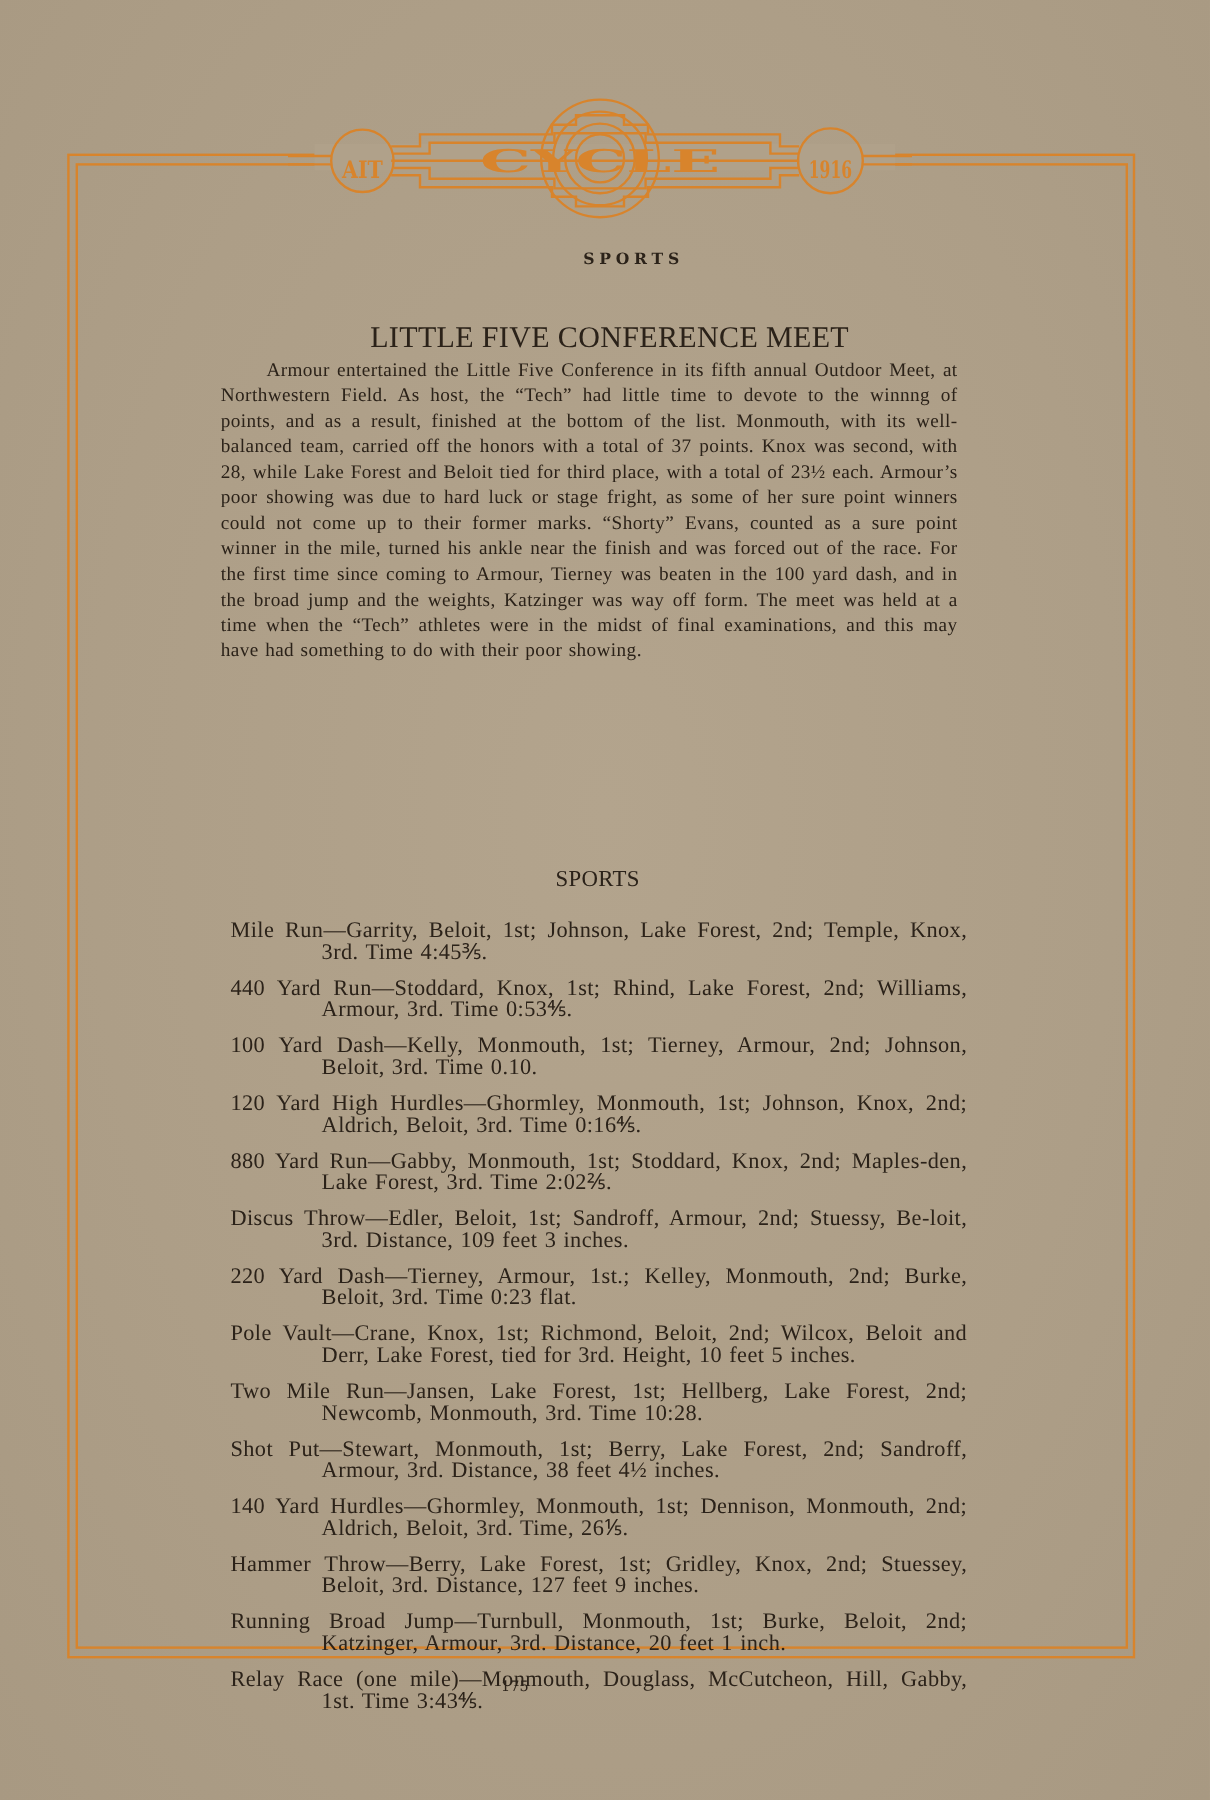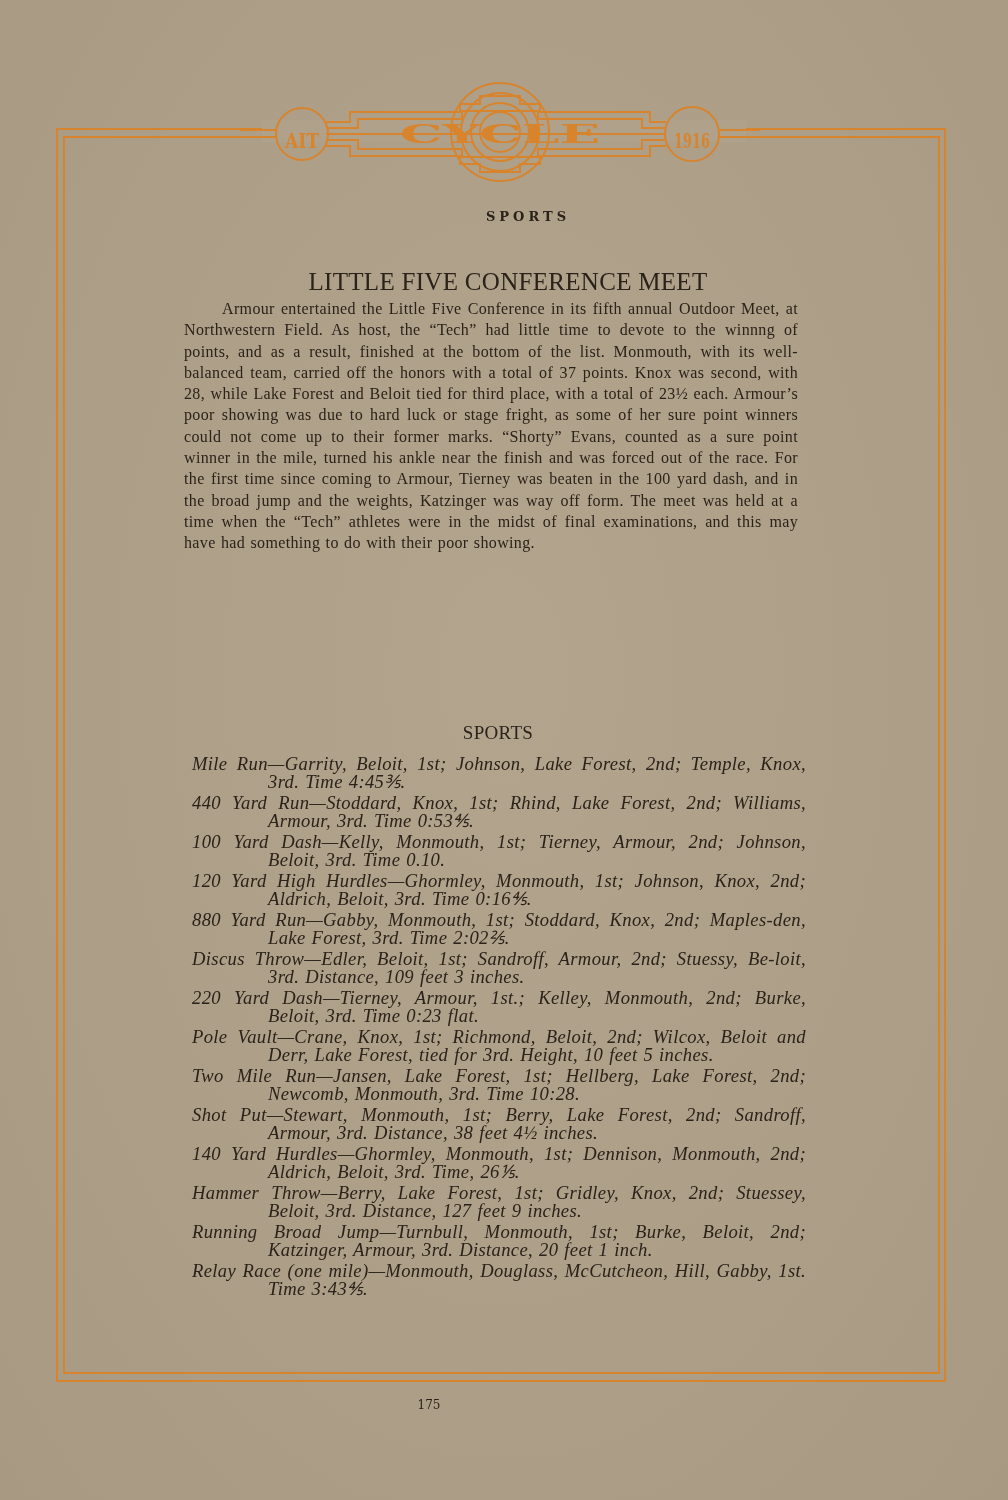--- a/index.html
+++ b/index.html
@@ -35,22 +35,22 @@
   .scores-heading {
     position: absolute; left: 190px; width: 616px; top: 722px; text-align: center;
     font-family: "Liberation Serif", serif; font-size: 19px; letter-spacing: 0.3px;
   }
   .scores {
     position: absolute; left: 192px; width: 614px; top: 755px;
     font-family: "Liberation Serif", serif; font-size: 18.6px; line-height: 17.5px;
     letter-spacing: 0.35px; word-spacing: 1px;
   }
   .score-item {
-    margin: 0 0 3px 0; padding-left: 76px; text-indent: -76px; text-align: justify;
-    text-align-last: left; min-height: 36px; font-style: italic;
+    margin: 12px 0 3px 0; padding-left: 76px; text-indent: -76px; text-align: justify;
+    text-align-last: left; min-height: 36px;
   }
   .page-number {
     position: absolute; left: 0; width: 858px; top: 1398px; text-align: center;
     font-family: "DejaVu Serif", serif; font-weight: normal; font-size: 12px; color: #2b2219;
   }
 </style>
 </head>
 <body>
 
 <div class="border-outer"></div>

